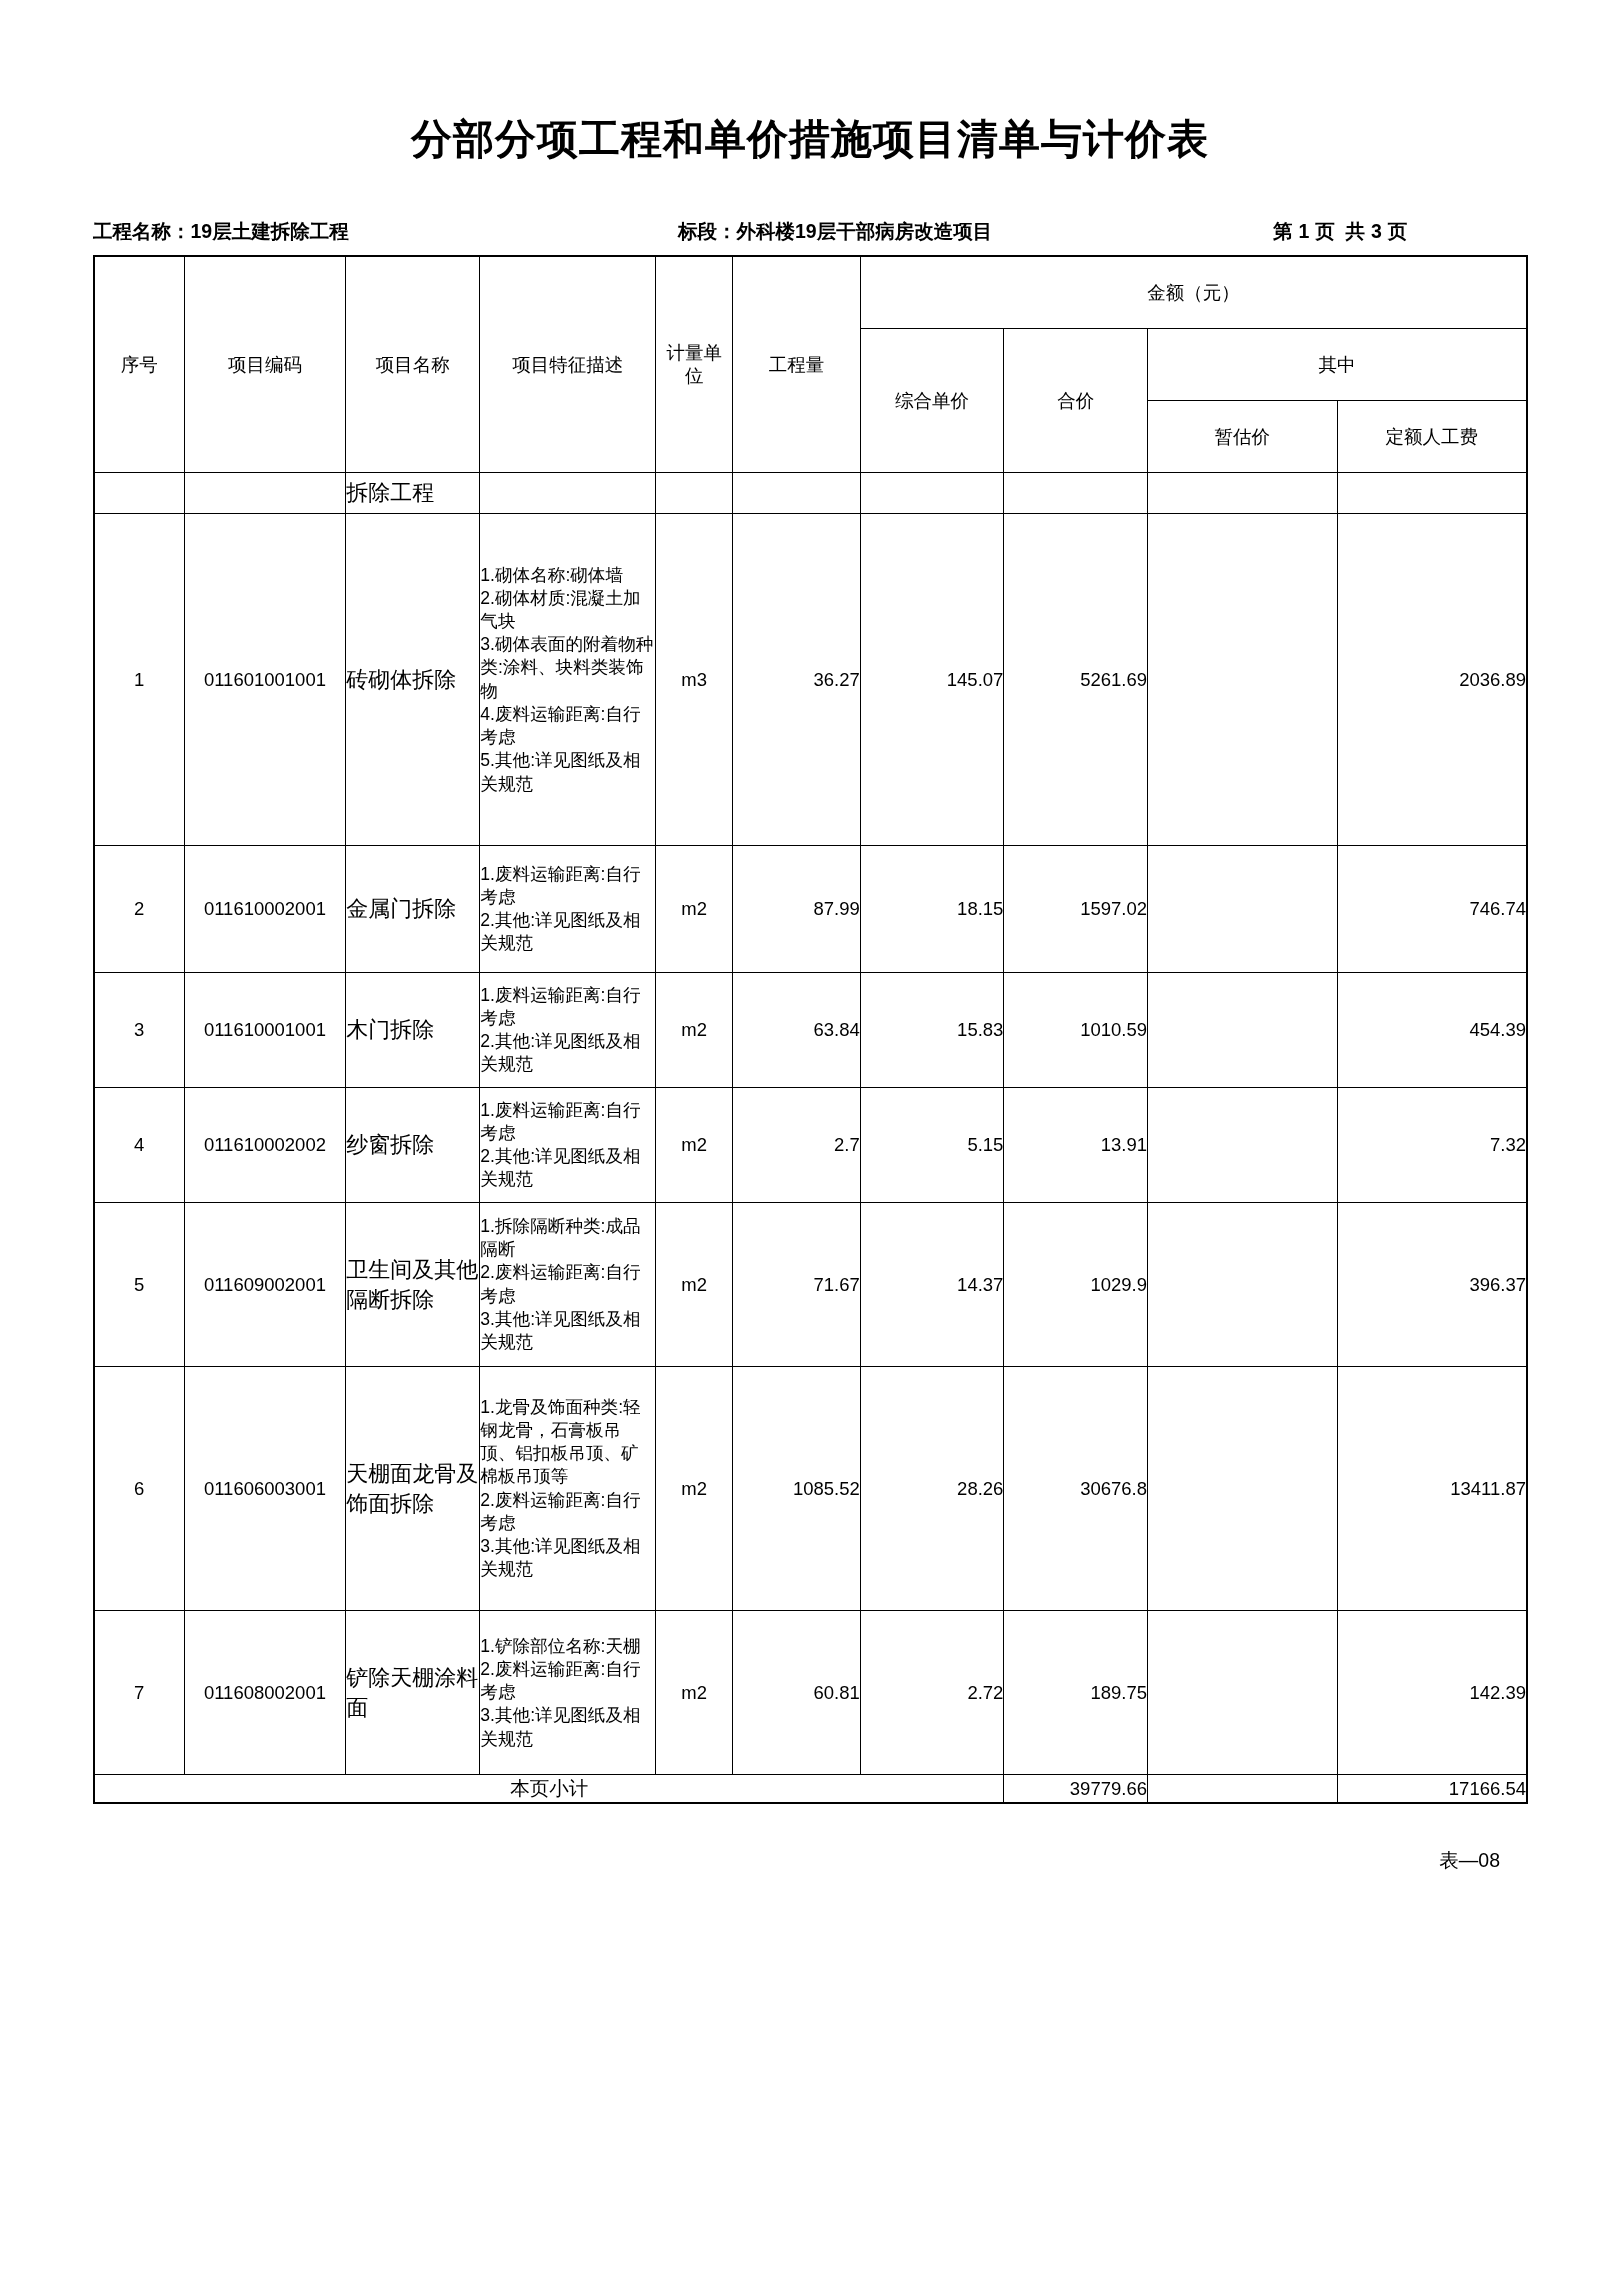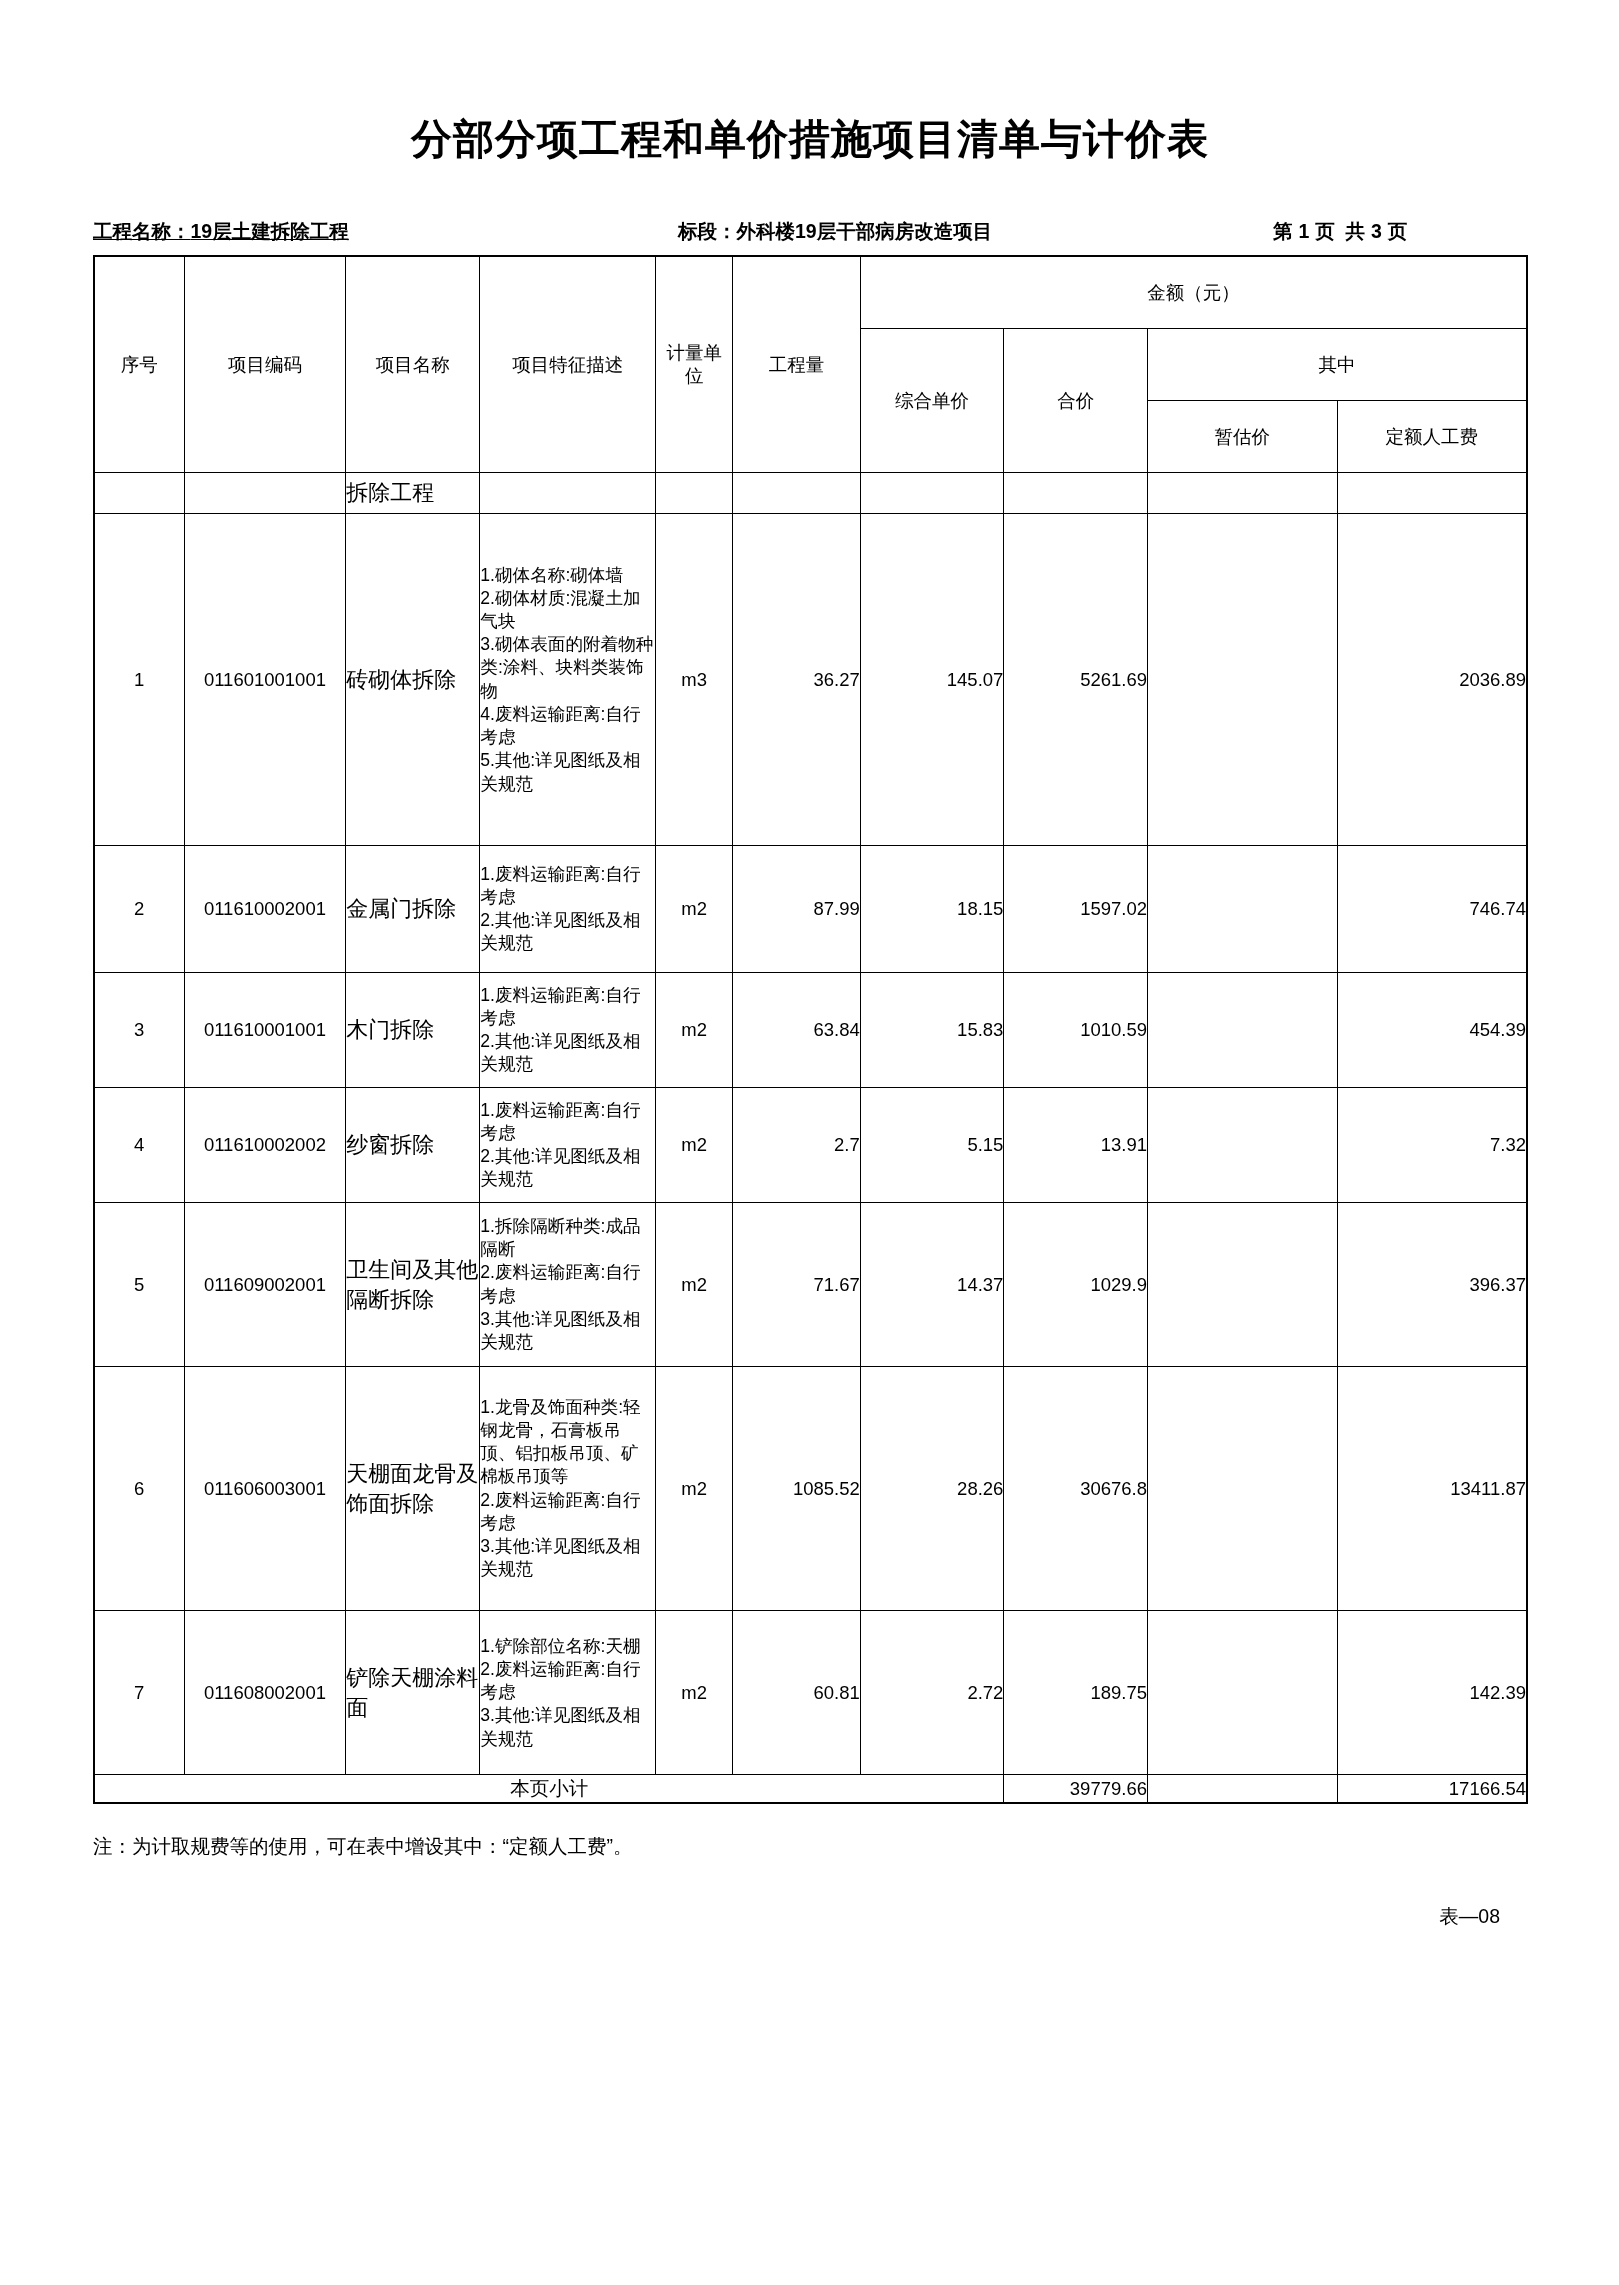--- a/index.html
+++ b/index.html
@@ -34,21 +34,20 @@
     display: flex;
     align-items: flex-end;
     margin-top: 51px;
     margin-bottom: 9.8px;
     font-size: 19.5px;
     font-family: "Liberation Sans", "DejaVu Sans", sans-serif;
     font-weight: bold;
   }
   .meta-left {
     width: 585px;
-    text-decoration: underline;
   }
   .meta-mid {
     flex: 1;
   }
   .meta-right {
     width: 254px;
     text-align: left;
     white-space: nowrap;
   }
   .meta-right span.num {
@@ -280,17 +279,16 @@
 
       <tr>
         <td colspan="7" class="subtotal-label">本页小计</td>
         <td class="c-right">39779.66</td>
         <td class="c-right"></td>
         <td class="c-right">17166.54</td>
       </tr>
     </tbody>
   </table>
 
-  <div class="note">注：为计取规费等的使用，可在表中增设其中：“定额人工费”。</div>
   <div class="form-no">表—08</div>
 
 </div>
 
 
 </body></html>

